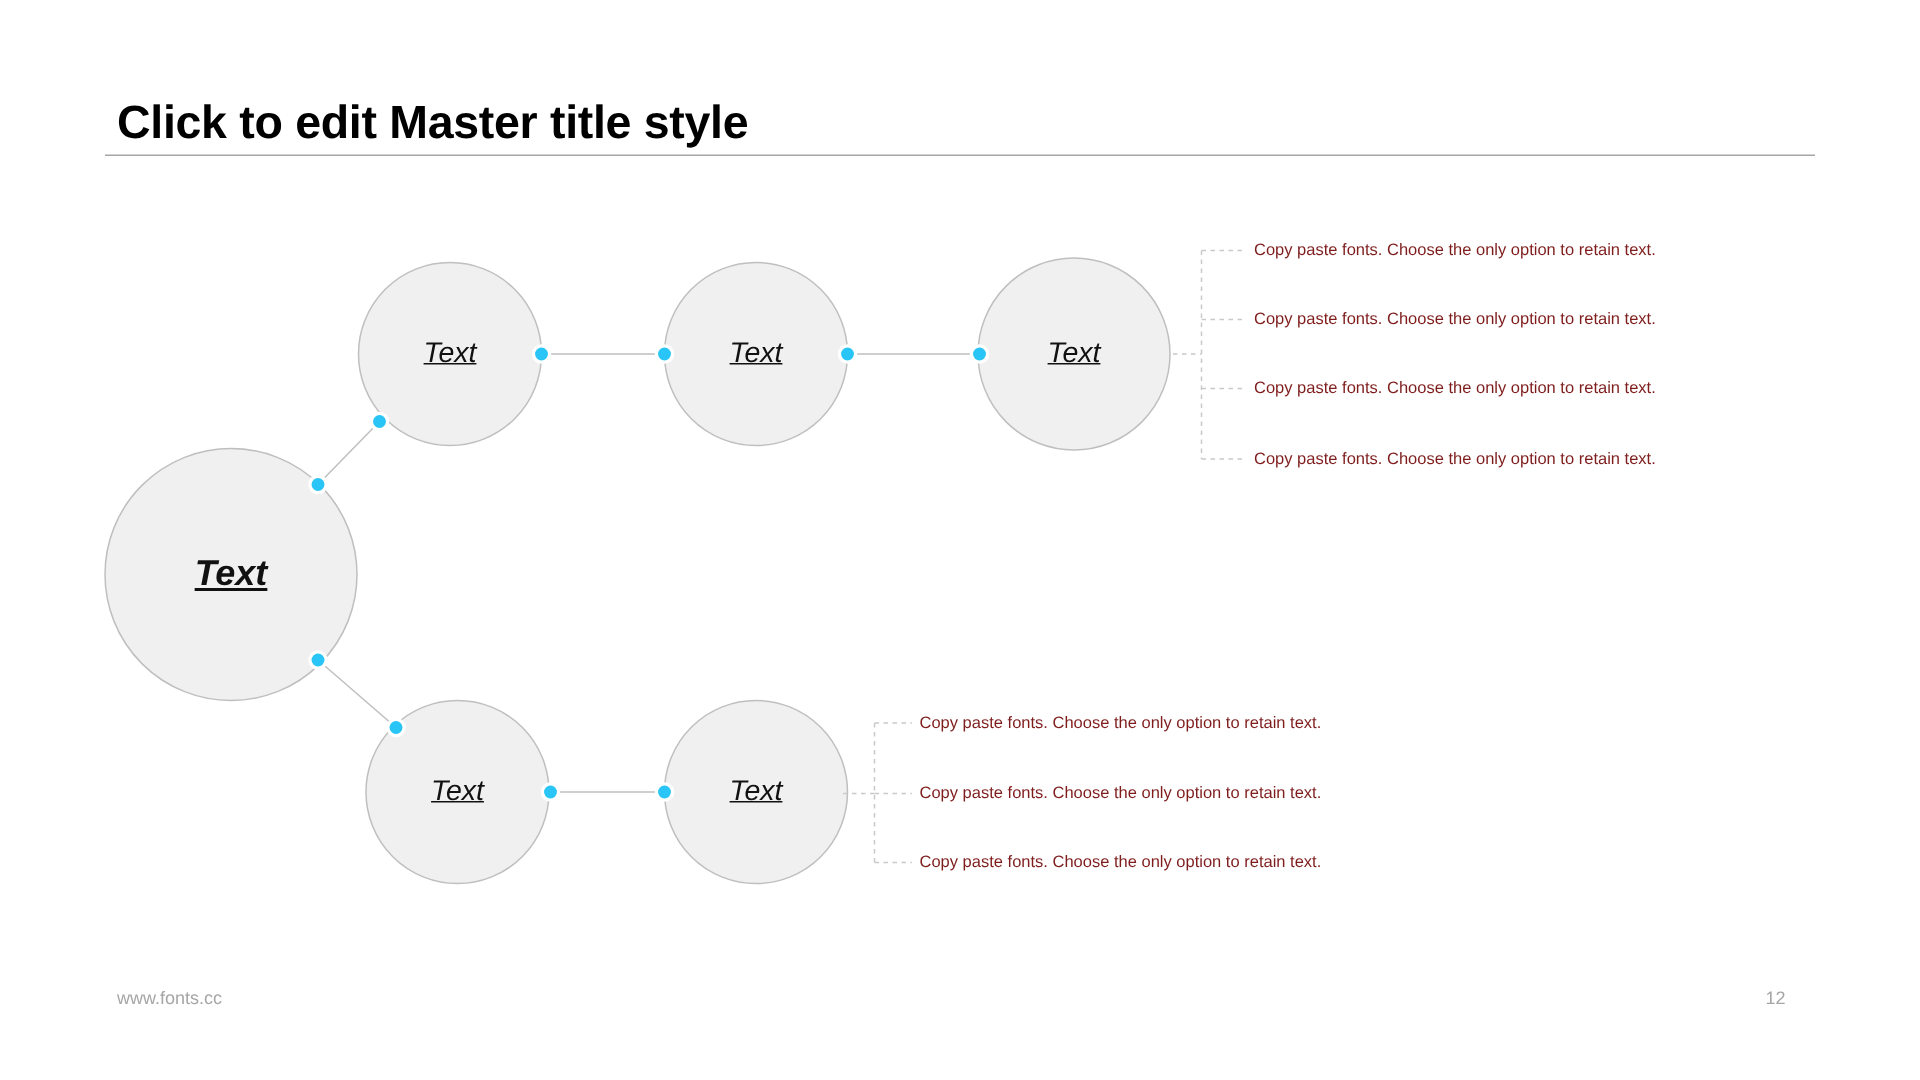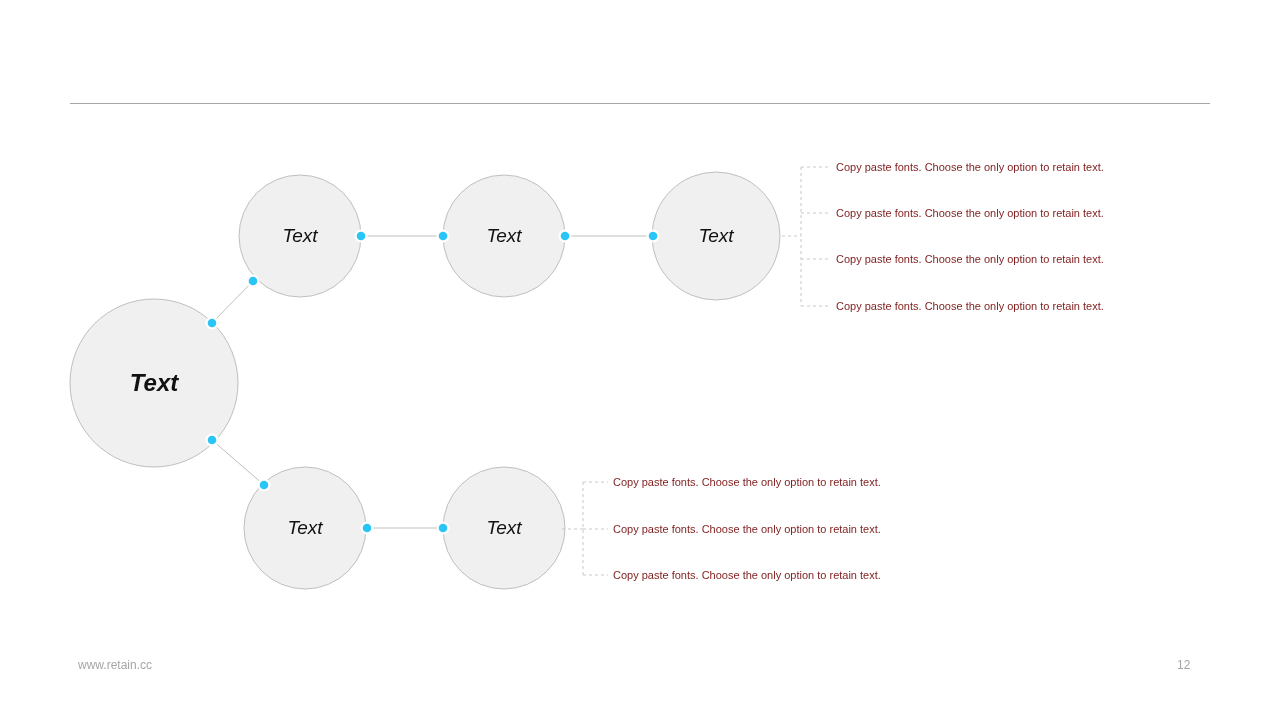--- a/index.html
+++ b/index.html
@@ -57,20 +57,21 @@
   }
 
   
   .node-label {
     position: absolute;
     transform: translate(-50%, -50%);
     font-style: italic;
     color: #111111;
     white-space: nowrap;
     text-align: center;
+    text-decoration: underline;
   }
   .node-label.small { font-size: 19px; font-weight: normal; }
   .node-label.big   { font-size: 24px; font-weight: bold; }
 
   
   .note {
     position: absolute;
     font-size: 11px;
     color: #7f1d1d;
     white-space: nowrap;
@@ -94,20 +95,21 @@
     font-size: 12px;
     color: #a6a6a6;
     white-space: nowrap;
   }
 </style>
 </head>
 <body>
 
 <div class="slide">
 
+  <div class="title">Click to edit Master title style</div>
 
   <div class="title-rule"></div>
 
   <svg class="diagram" viewBox="0 0 1280 720" width="1280" height="720">
 
     <g stroke="#BFBFBF" stroke-width="1" fill="none">
       <line x1="361" y1="236" x2="443" y2="236"></line>
       <line x1="565" y1="236" x2="652" y2="236"></line>
       <line x1="366" y1="528" x2="443" y2="528"></line>
       <line x1="212" y1="323" x2="253" y2="281"></line>
@@ -195,16 +197,16 @@
 
   <div class="note" style="left:836px; top:167px;">Copy paste fonts. Choose the only option to retain text.</div>
   <div class="note" style="left:836px; top:213px;">Copy paste fonts. Choose the only option to retain text.</div>
   <div class="note" style="left:836px; top:259px;">Copy paste fonts. Choose the only option to retain text.</div>
   <div class="note" style="left:836px; top:306px;">Copy paste fonts. Choose the only option to retain text.</div>
 
   <div class="note" style="left:613px; top:482px;">Copy paste fonts. Choose the only option to retain text.</div>
   <div class="note" style="left:613px; top:529px;">Copy paste fonts. Choose the only option to retain text.</div>
   <div class="note" style="left:613px; top:575px;">Copy paste fonts. Choose the only option to retain text.</div>
 
-  <div class="footer-url">www.retain.cc</div>
+  <div class="footer-url">www.fonts.cc</div>
   <div class="footer-page">12</div>
 
 </div>
 
 </body></html>

